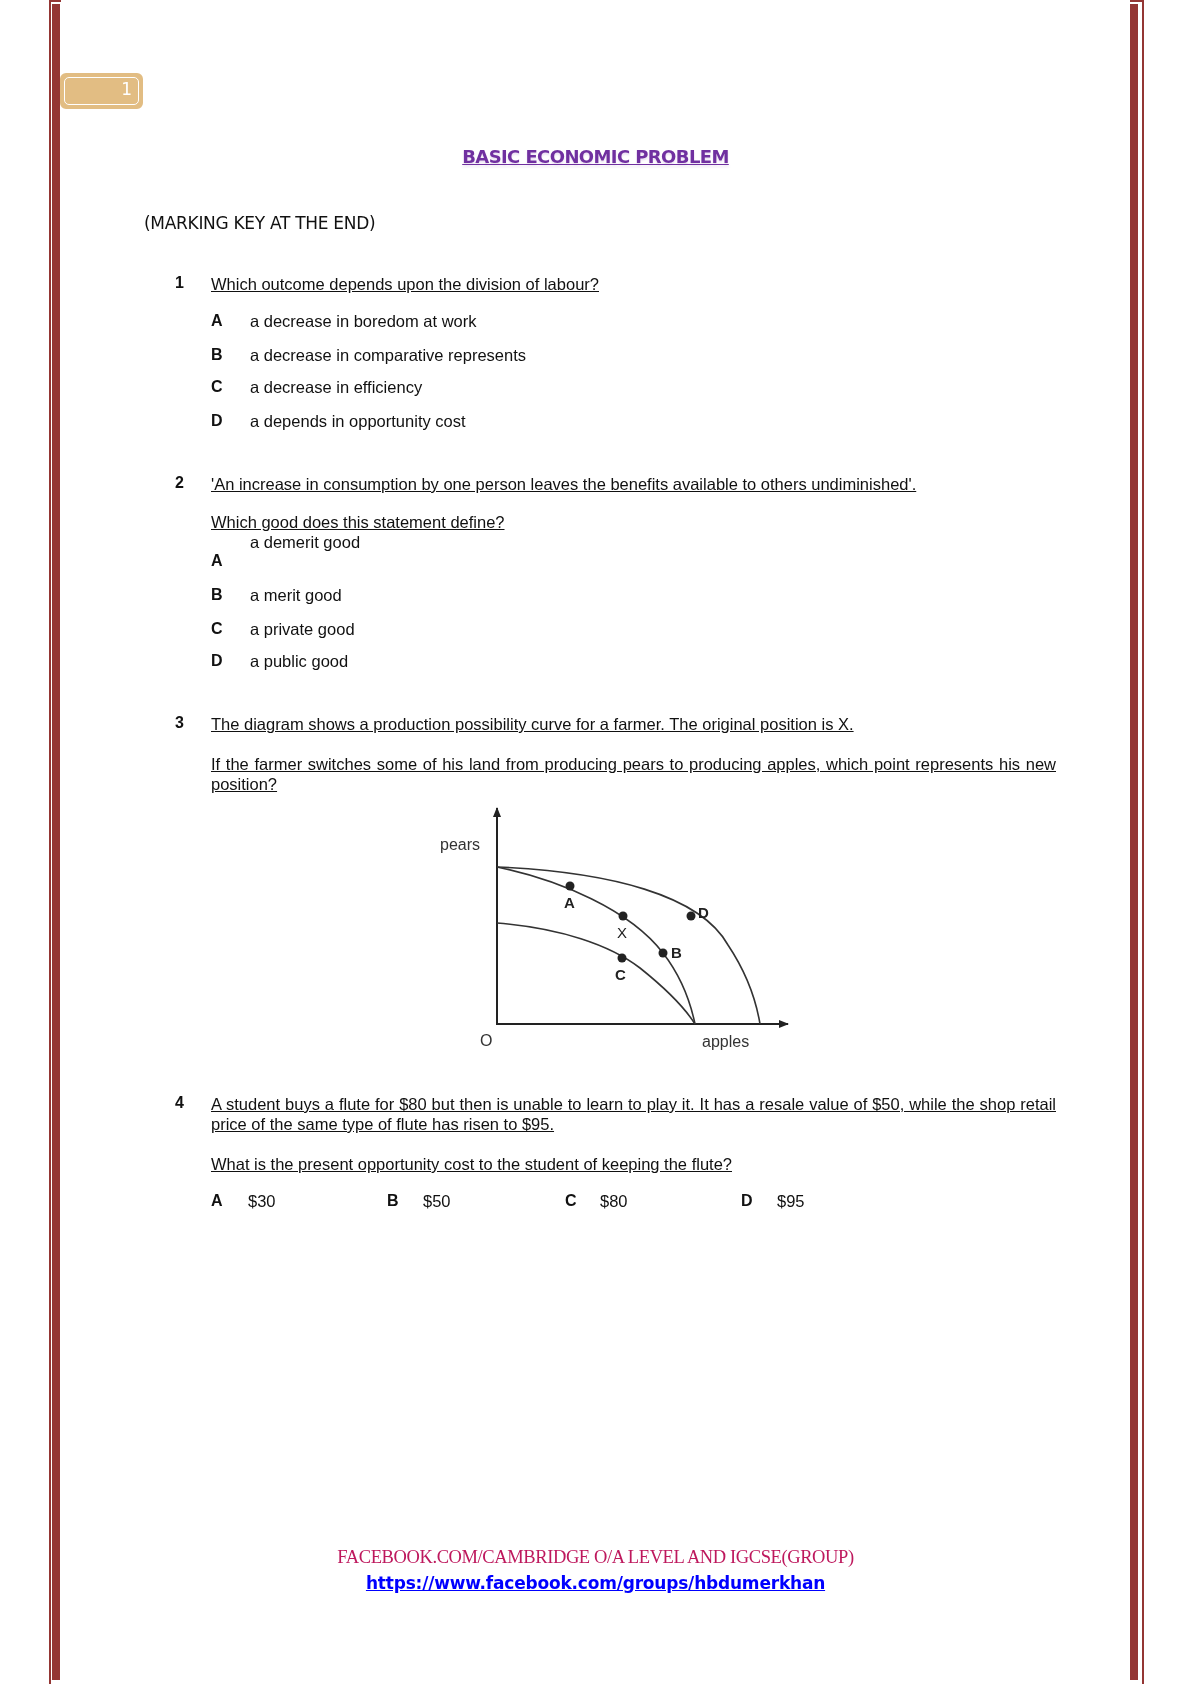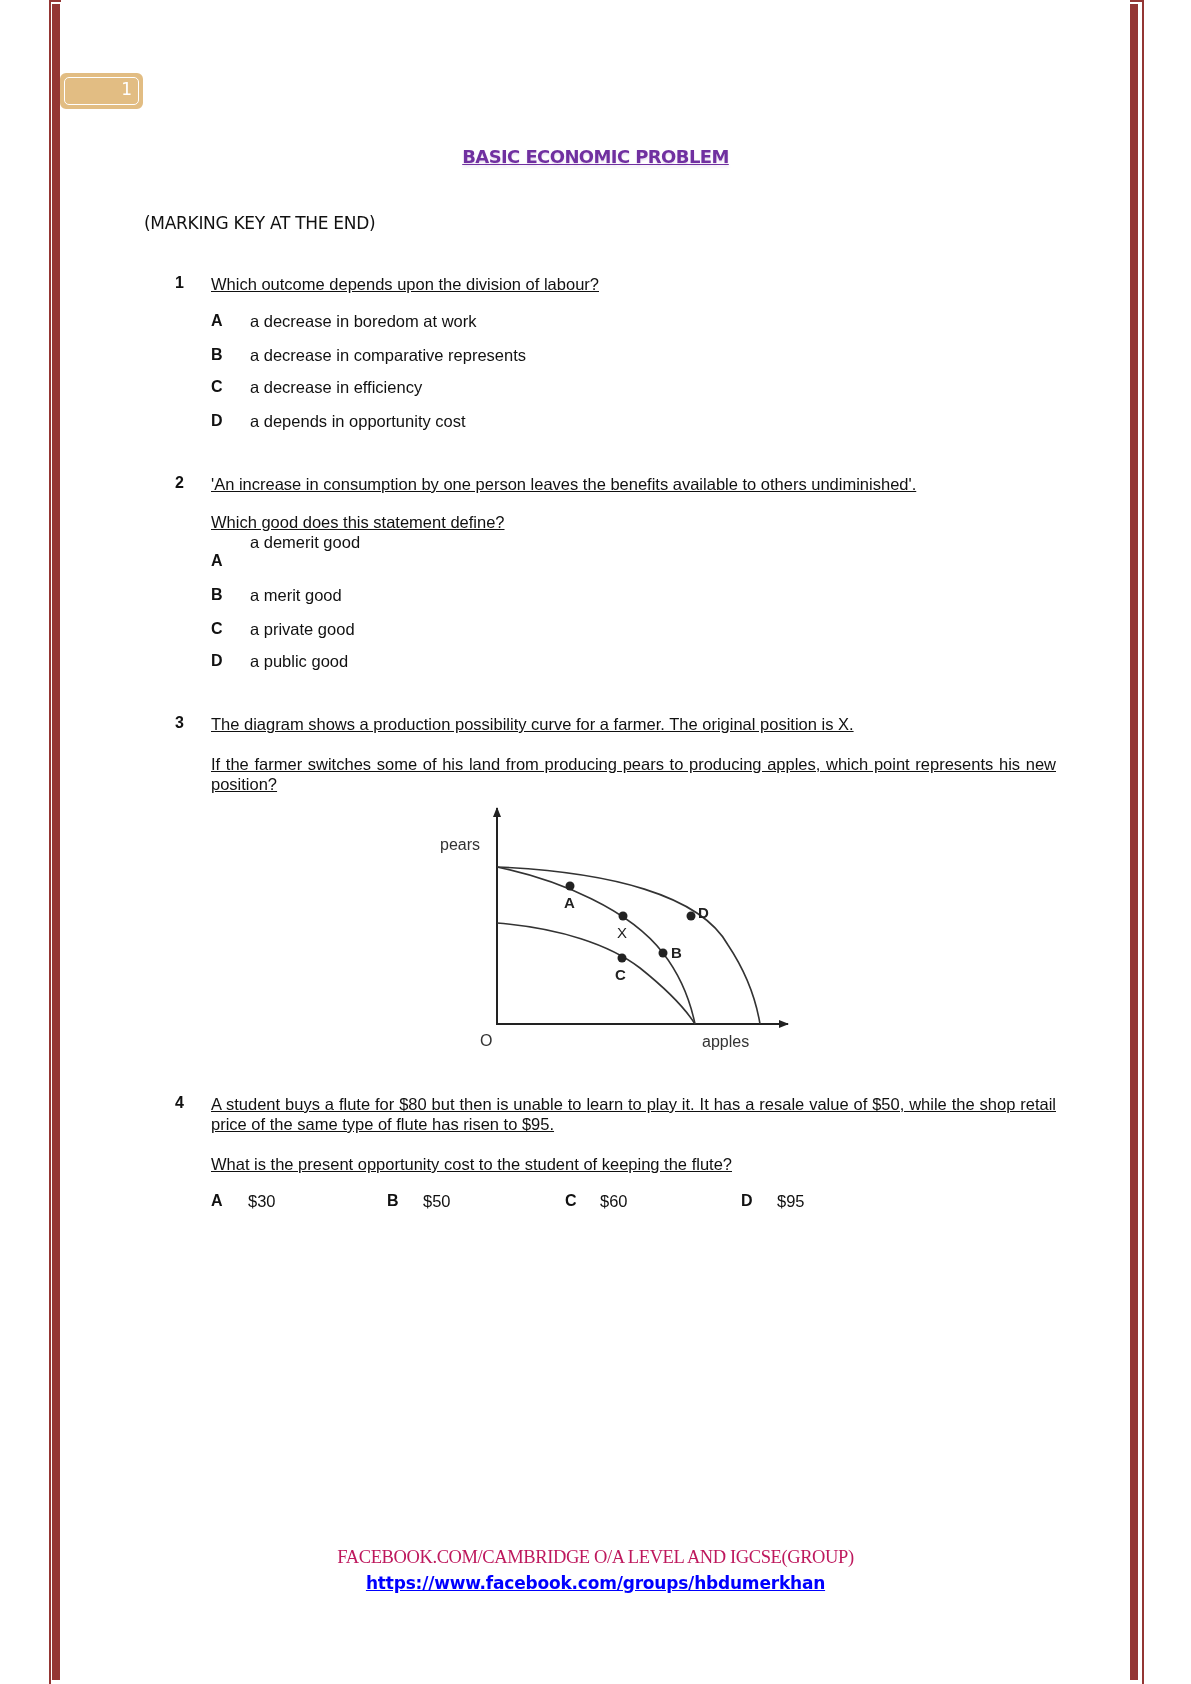--- a/index.html
+++ b/index.html
@@ -122,19 +122,19 @@
 <div>
   <div class="qnum" style="top:1094px;">4</div>
   <div class="qtext justify" style="top:1094px;">A student buys a flute for $80 but then is unable to learn to play it. It has a resale value of $50, while the shop retail price of the same type of flute has risen to $95.</div>
   <div class="qtext" style="top:1154px;">What is the present opportunity cost to the student of keeping the flute?</div>
 
   <div class="optl" style="top:1192px; left:211px;">A</div>
   <div class="optt" style="top:1192px; left:248px;">$30</div>
   <div class="optl" style="top:1192px; left:387px;">B</div>
   <div class="optt" style="top:1192px; left:423px;">$50</div>
   <div class="optl" style="top:1192px; left:565px;">C</div>
-  <div class="optt" style="top:1192px; left:600px;">$60</div>
+  <div class="optt" style="top:1192px; left:600px;">$80</div>
   <div class="optl" style="top:1192px; left:741px;">D</div>
   <div class="optt" style="top:1192px; left:777px;">$95</div>
 </div>
 
 <div class="footer1">FACEBOOK.COM/CAMBRIDGE O/A LEVEL AND IGCSE(GROUP)</div>
 <div class="footer2">https://www.facebook.com/groups/hbdumerkhan</div>
 
 </body></html>

